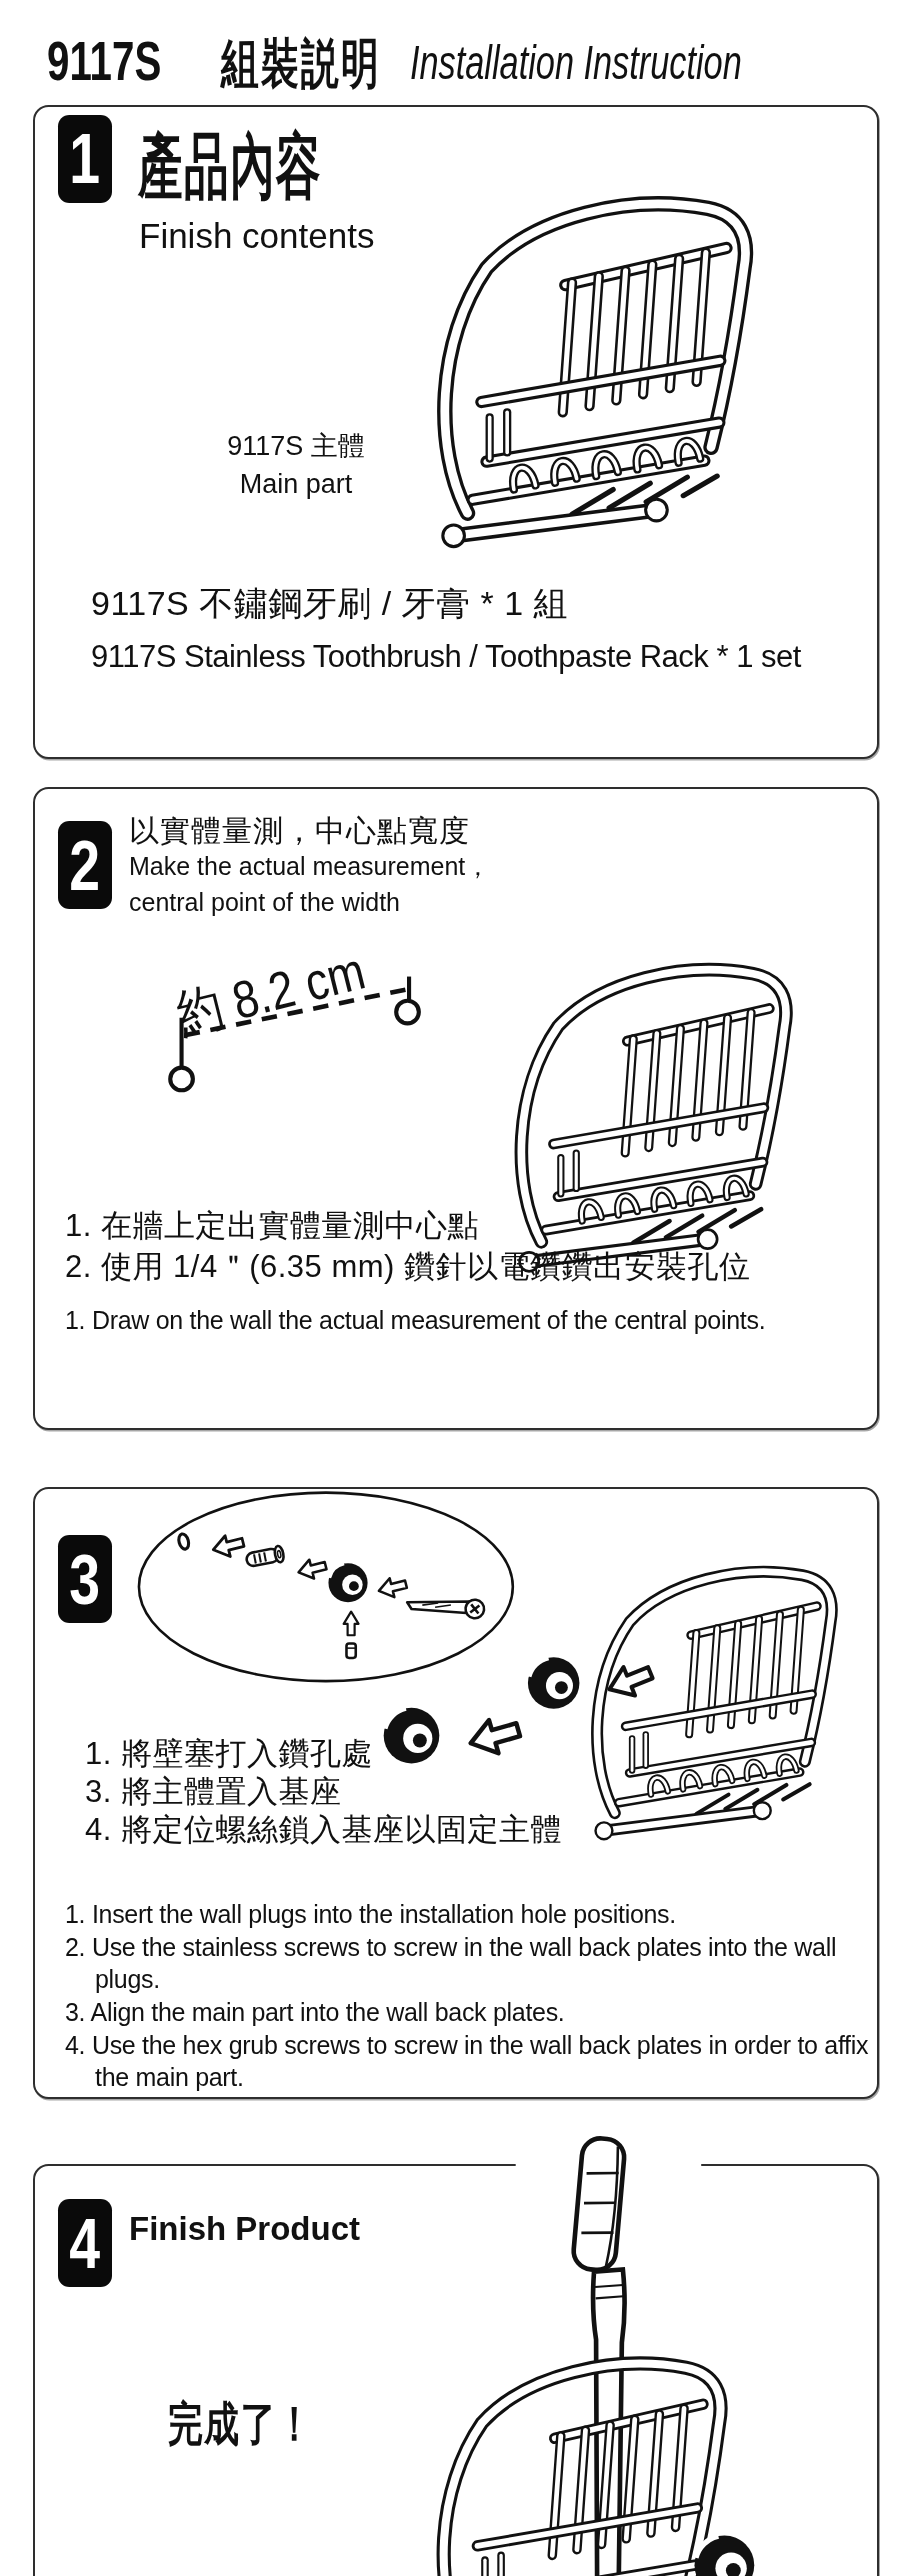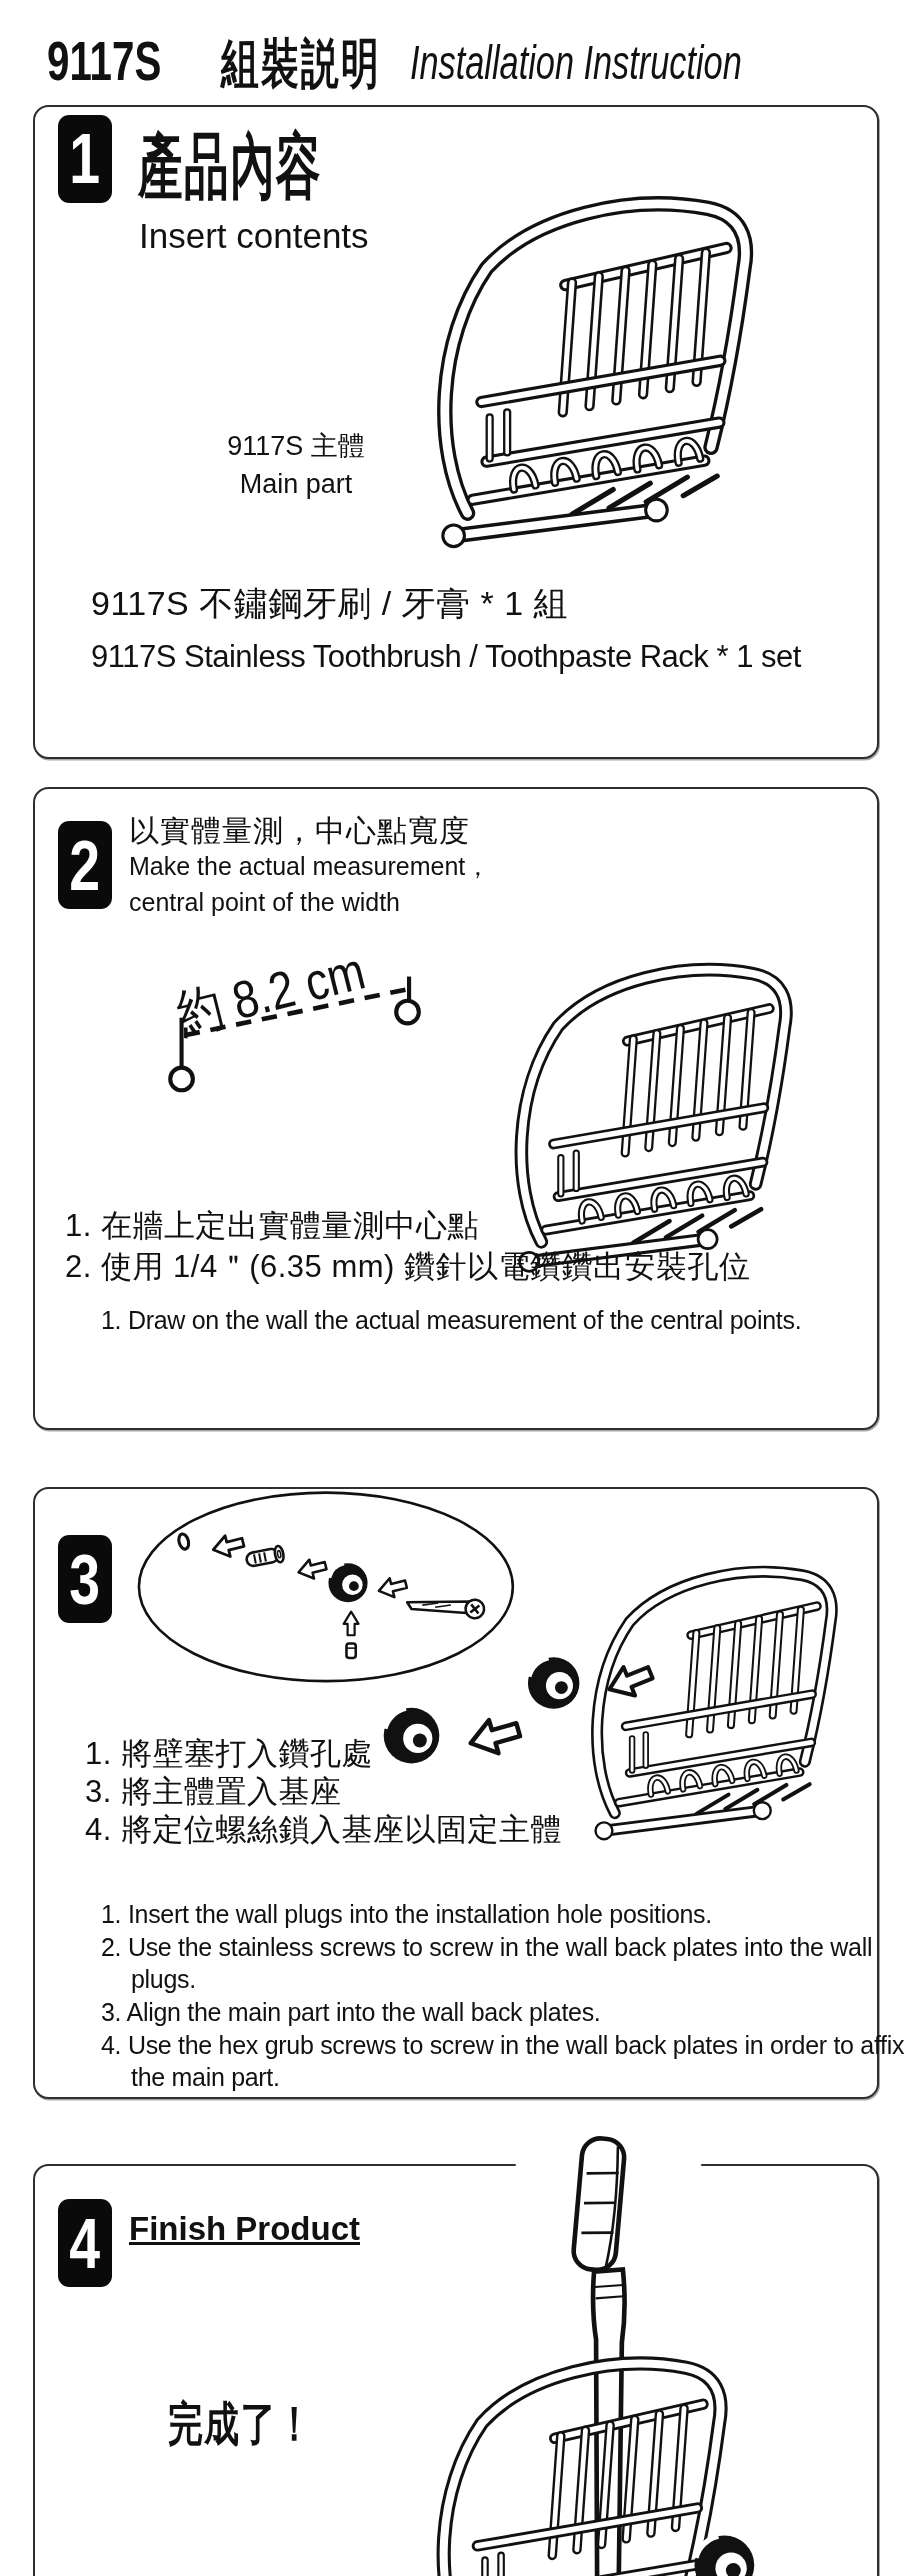--- a/index.html
+++ b/index.html
@@ -26,32 +26,32 @@
   
   .badge{position:absolute;width:54px;height:88px;background:#0a0a0a;border-radius:11.3px;
     color:#ffffff;display:flex;align-items:center;justify-content:center;}
   .badge span{font-size:71px;font-weight:bold;transform:scaleX(.78);line-height:1;}
   
   .h-zh-big{font-size:72px;font-weight:bold;transform:scaleX(.62);transform-origin:left top;
     white-space:nowrap;letter-spacing:2.1px;}
   .h-en-big{font-size:35px;white-space:nowrap;}
   .h-zh-small{font-size:30px;white-space:nowrap;letter-spacing:1px;}
   .h-en-small{font-size:25px;white-space:nowrap;}
-  .finish{font-size:33px;font-weight:bold;white-space:nowrap;text-decoration:underline;}
+  .finish{font-size:33px;font-weight:bold;white-space:nowrap;}
   .done-zh{font-size:47px;font-weight:bold;transform:scaleX(.74);transform-origin:left top;
     white-space:nowrap;letter-spacing:2.1px;}
   
   .part-label{text-align:center;font-size:27px;line-height:38px;white-space:nowrap;}
   .contents-zh{font-size:34px;white-space:nowrap;letter-spacing:0.5px;}
   .contents-en{font-size:31px;white-space:nowrap;letter-spacing:-0.5px;}
   .steps{display:block;}
   .steps .step{display:block;padding-left:30px;text-indent:-30px;}
   .steps-zh{font-size:31px;line-height:41px;letter-spacing:0.5px;}
   .steps-zh3{font-size:31px;line-height:38px;letter-spacing:0.5px;margin-left:20px;}
-  .steps-en{font-size:25px;line-height:32px;letter-spacing:-0.3px;width:804px;margin-left:36px;}
+  .steps-en{font-size:25px;line-height:32px;letter-spacing:-0.3px;width:804px;}
   .steps-en .step{margin-bottom:7.2px;}
   .steps-en3 .step{margin-bottom:1px;}
   svg{display:block;overflow:visible;}
 </style>
 </head>
 <body>
 
 <div class="page">
 
   <svg width="0" height="0" style="position:absolute" aria-hidden="true">
@@ -147,21 +147,21 @@
     <span class="t-model">9117S</span>
     <span class="t-zh">組裝説明</span>
     <span class="t-en">Installation Instruction</span>
   </header>
 
   <section class="box box1">
     <div class="badge" style="left:23px;top:7.7px;">
       <span>1</span>
     </div>
     <div class="abs h-zh-big" style="left:103px;top:12.4px;">產品內容</div>
-    <div class="abs h-en-big" style="left:104px;top:109px;">Insert contents</div>
+    <div class="abs h-en-big" style="left:104px;top:109px;">Finish contents</div>
 
     <svg class="abs" style="left:368px;top:52px;" width="371" height="453" viewBox="0 0 720 880">
       <use href="#rack" transform="translate(10,40) scale(1.0)"></use>
     </svg>
 
     <div class="abs part-label" style="left:132px;top:320px;width:258px;">
       <div>9117S 主體</div>
       <div>Main part</div>
     </div>
 

